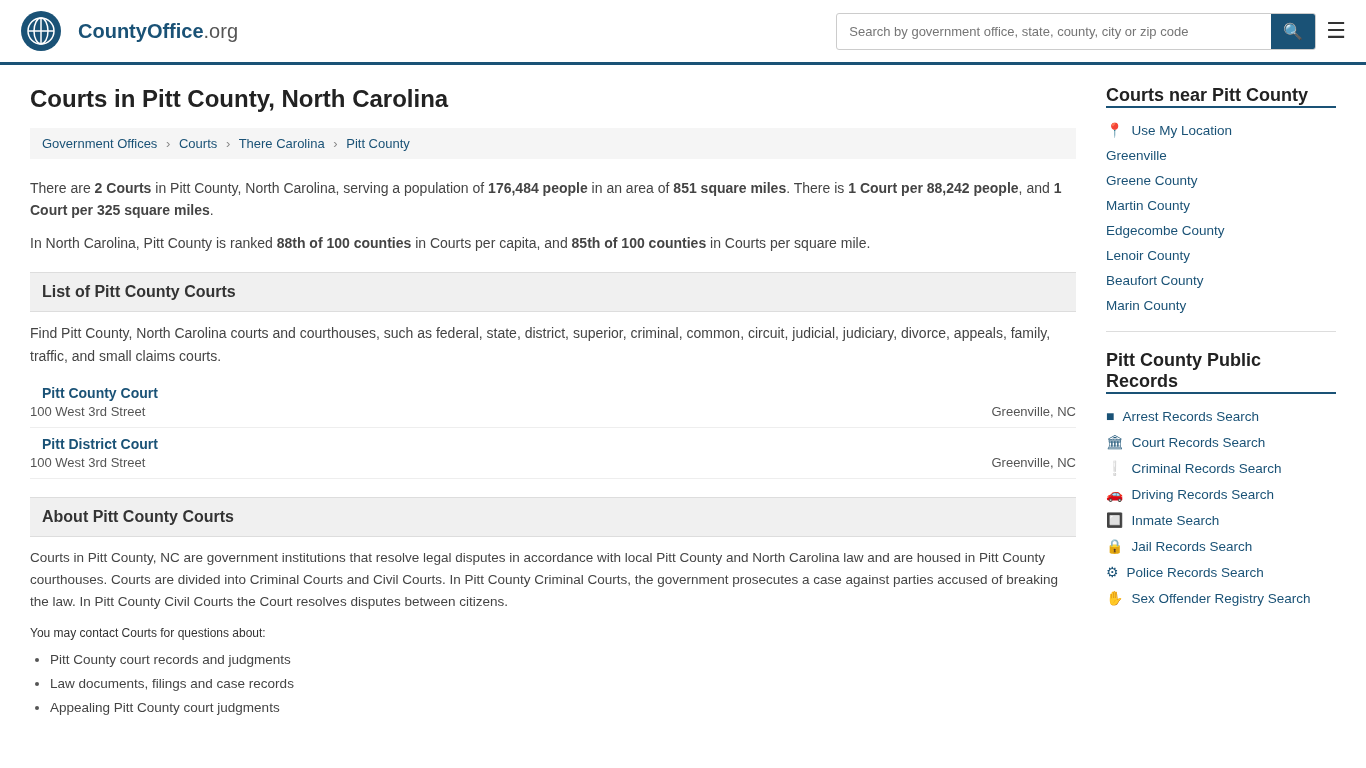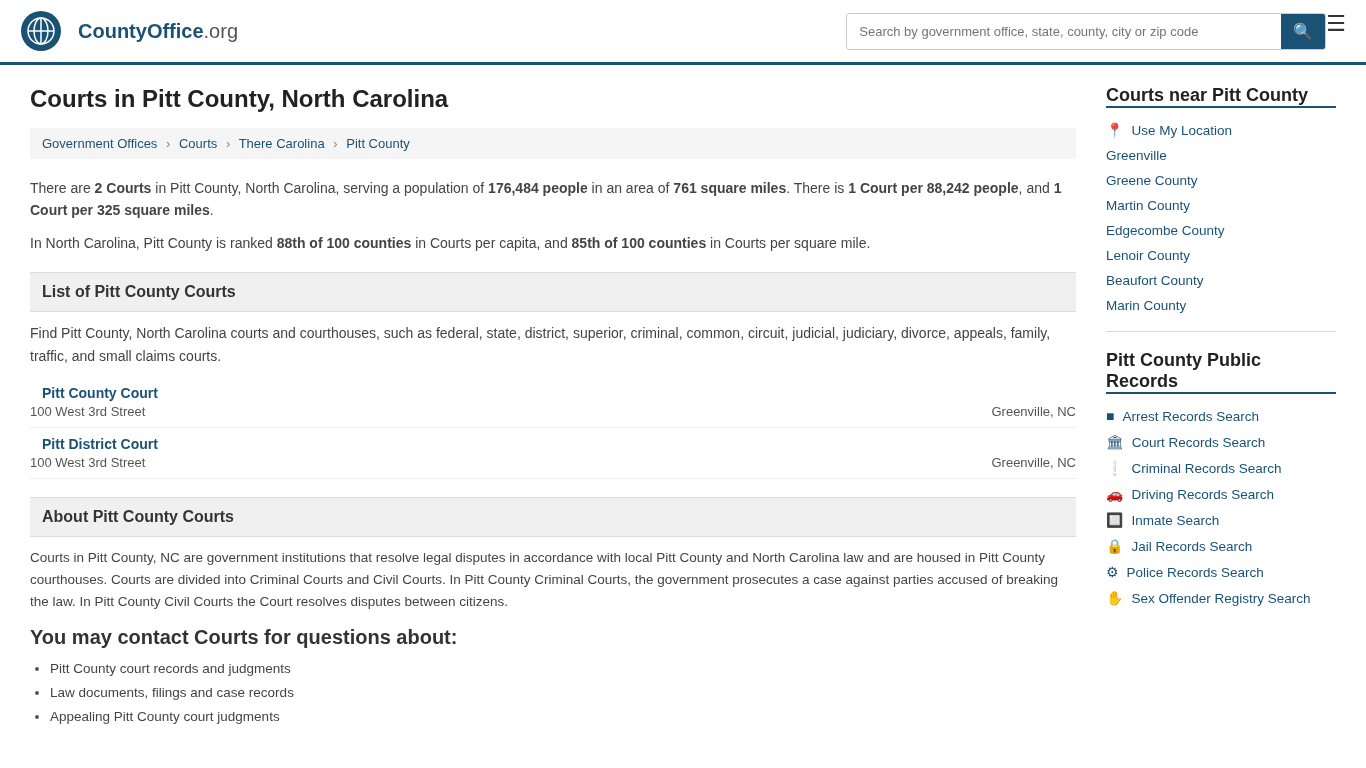--- a/index.html
+++ b/index.html
@@ -18,21 +18,22 @@
       display: flex;
       align-items: center;
       gap: 16px;
     }
     .logo-icon {
       width: 42px;
       height: 42px;
     }
     .header-right {
       display: flex;
-      align-items: flex-start;
+      align-items: center;
+      gap: 10px;
     }
     .search-bar {
       display: flex;
       align-items: center;
       border: 1px solid #ccc;
       border-radius: 3px;
       overflow: hidden;
       width: 480px;
     }
     .search-bar input {
@@ -144,23 +145,23 @@
     }
 
     
     .about-text {
       font-size: 13.5px;
       line-height: 1.65;
       color: #444;
       margin-bottom: 12px;
     }
     .contact-heading {
-      font-weight: bold;
+      font-weight: normal;
       margin-bottom: 8px;
-      font-size: 20px;
+      font-size: 12px;
     }
     .bullet-list {
       padding-left: 20px;
       font-size: 13.5px;
       color: #444;
       line-height: 1.8;
     }
     .bullet-list li::marker {
       color: #555;
     }
@@ -229,21 +230,21 @@
       <a href="#">Government Offices</a>
       <span>›</span>
       <a href="#">Courts</a>
       <span>›</span>
       <a href="#">There Carolina</a>
       <span>›</span>
       <a href="#">Pitt County</a>
     </div>
 
     <p class="info-text">
-      <span>There are </span><strong>2 Courts</strong><span> in Pitt County, North Carolina, serving a population of </span><strong>176,484 people</strong><span> in an area of </span><strong>761 square miles</strong><span>. There is </span><strong>1 Court per 88,242 people</strong><span>, and </span><strong>1 Court per 325 square miles</strong><span>.</span>
+      <span>There are </span><strong>2 Courts</strong><span> in Pitt County, North Carolina, serving a population of </span><strong>176,484 people</strong><span> in an area of </span><strong>851 square miles</strong><span>. There is </span><strong>1 Court per 88,242 people</strong><span>, and </span><strong>1 Court per 325 square miles</strong><span>.</span>
     </p>
     <p class="info-text">
       <span>In North Carolina, Pitt County is ranked </span><strong>88th of 100 counties</strong><span> in Courts per capita, and </span><strong>85th of 100 counties</strong><span> in Courts per square mile.</span>
     </p>
 
     <div class="section-header">List of Pitt County Courts</div>
     <p class="info-text">Find Pitt County, North Carolina courts and courthouses, such as federal, state, district, superior, criminal, common, circuit, judicial, judiciary, divorce, appeals, family, traffic, and small claims courts.</p>
 
     <div class="court-entry">
       <a href="#" class="court-name">Pitt County Court</a>

